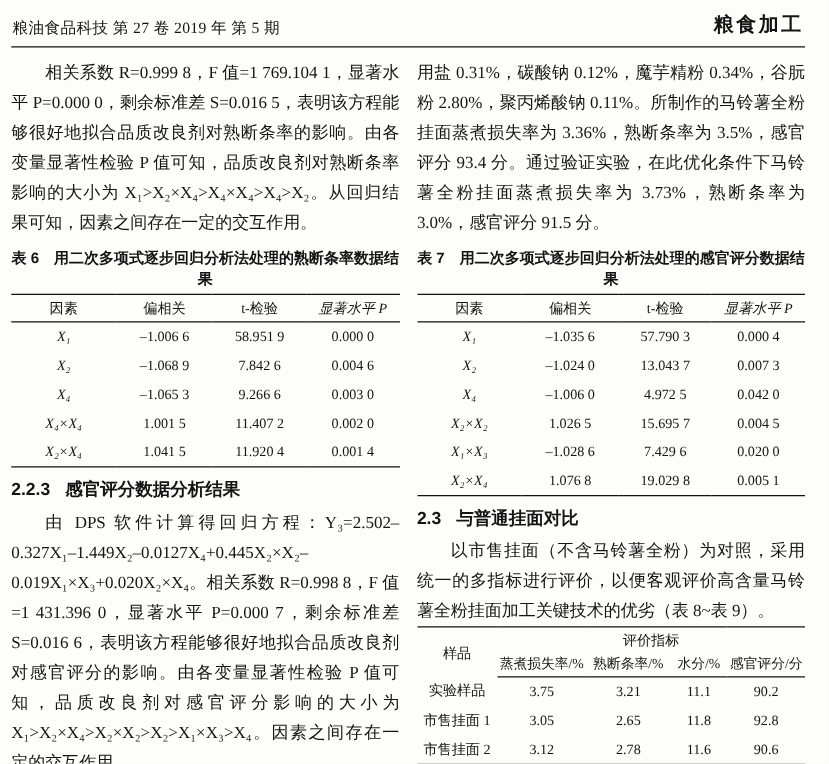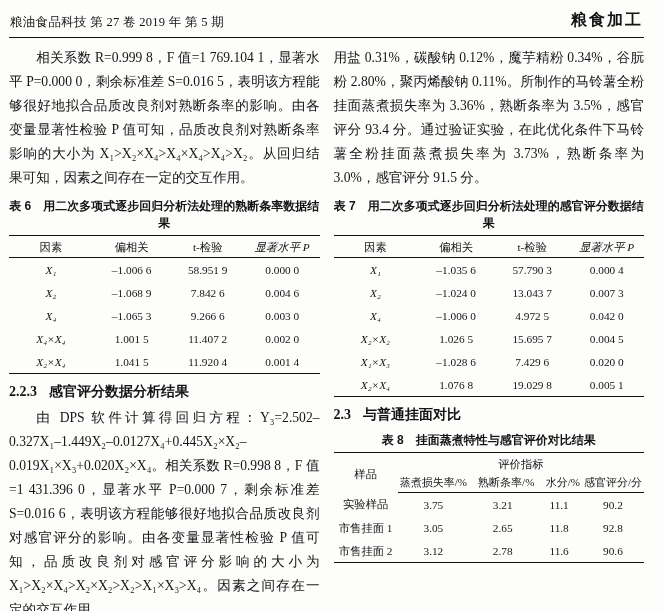--- a/index.html
+++ b/index.html
@@ -19,38 +19,38 @@
   .cols { display:flex; gap:14px; margin-top:8px; }
   .col { width:313px; }
 
   p.body { font-size:13.6px; line-height:24px; text-align:justify; text-justify:inter-ideograph; }
   p.body.indent { text-indent:2em; }
   .formula-line { font-size:13.6px; line-height:22px; font-style:italic;
                   font-family:"Liberation Serif","DejaVu Serif",serif; }
 
   h3.section { font-size:14px; font-weight:bold; margin:9px 0 5px 0;
                font-family:"Liberation Sans","DejaVu Sans",sans-serif; }
-  h3.section .secnum { margin-right:12px; font-family:Liberation Serif, serif; }
+  h3.section .secnum { margin-right:12px; font-family:Liberation Sans, sans-serif; }
 
   .tbl-caption { font-size:12px; font-weight:bold; text-align:center; margin:8px 0 3px 0;
                  font-family:"Liberation Sans","DejaVu Sans",sans-serif; }
   table { width:100%; border-collapse:collapse; font-size:11.3px;
           border-top:1.6px solid #111; border-bottom:1.6px solid #111; }
   th { font-weight:normal; }
   th,td { text-align:center; padding:2.5px 2px; line-height:16px; white-space:nowrap; }
   thead th { border-bottom:1px solid #111; }
   tbody td { padding-top:3.5px; padding-bottom:3.5px; }
   td.factor { font-style:italic; }
   .ital { font-style:italic; }
 
   
   table.grouped thead tr.grp th { border-bottom:none; padding-bottom:1px;margin-top:31px; }
   table.grouped thead th.group-span { border-bottom:1px solid #111; }
   table.grouped thead th.sample-h { border-bottom:1px solid #111; }
-  table.grouped thead tr.sub th { border-bottom:1px solid #111; font-size:11px; padding-top:1px;text-align:right; }
+  table.grouped thead tr.sub th { border-bottom:1px solid #111; font-size:11px; padding-top:1px; }
   table.grouped td:first-child { text-align:center;margin-left:41px; }
 
   .after-table { margin-top:10px; }
 </style>
 </head>
 <body>
 
 <div class="page">
 
   <div class="runhead">
@@ -166,22 +166,22 @@
               <td>19.029 8</td>
               <td>0.005 1</td>
             </tr>
           </tbody>
       </table>
 
       <h3 class="section after-table">
         <span class="secnum">2.3</span><span>与普通挂面对比</span>
       </h3>
 
-
-      <div class="tbl-caption">表 8　挂面蒸煮特性与感官评价对比结果</div>
+      <p class="body indent">以市售挂面（不含马铃薯全粉）为对照，采用统一的多指标进行评价，以便客观评价高含量马铃薯全粉挂面加工关键技术的优劣（表 8~表 9）。</p>
+
       <table class="grouped">
         <thead>
           <tr class="grp">
             <th rowspan="2" class="sample-h" style="width:21%">样品</th>
             <th colspan="4" class="group-span">评价指标</th>
           </tr>
           <tr class="sub">
             <th style="width:22%">蒸煮损失率/%</th>
             <th style="width:22%">熟断条率/%</th>
             <th style="width:15%">水分/%</th>

